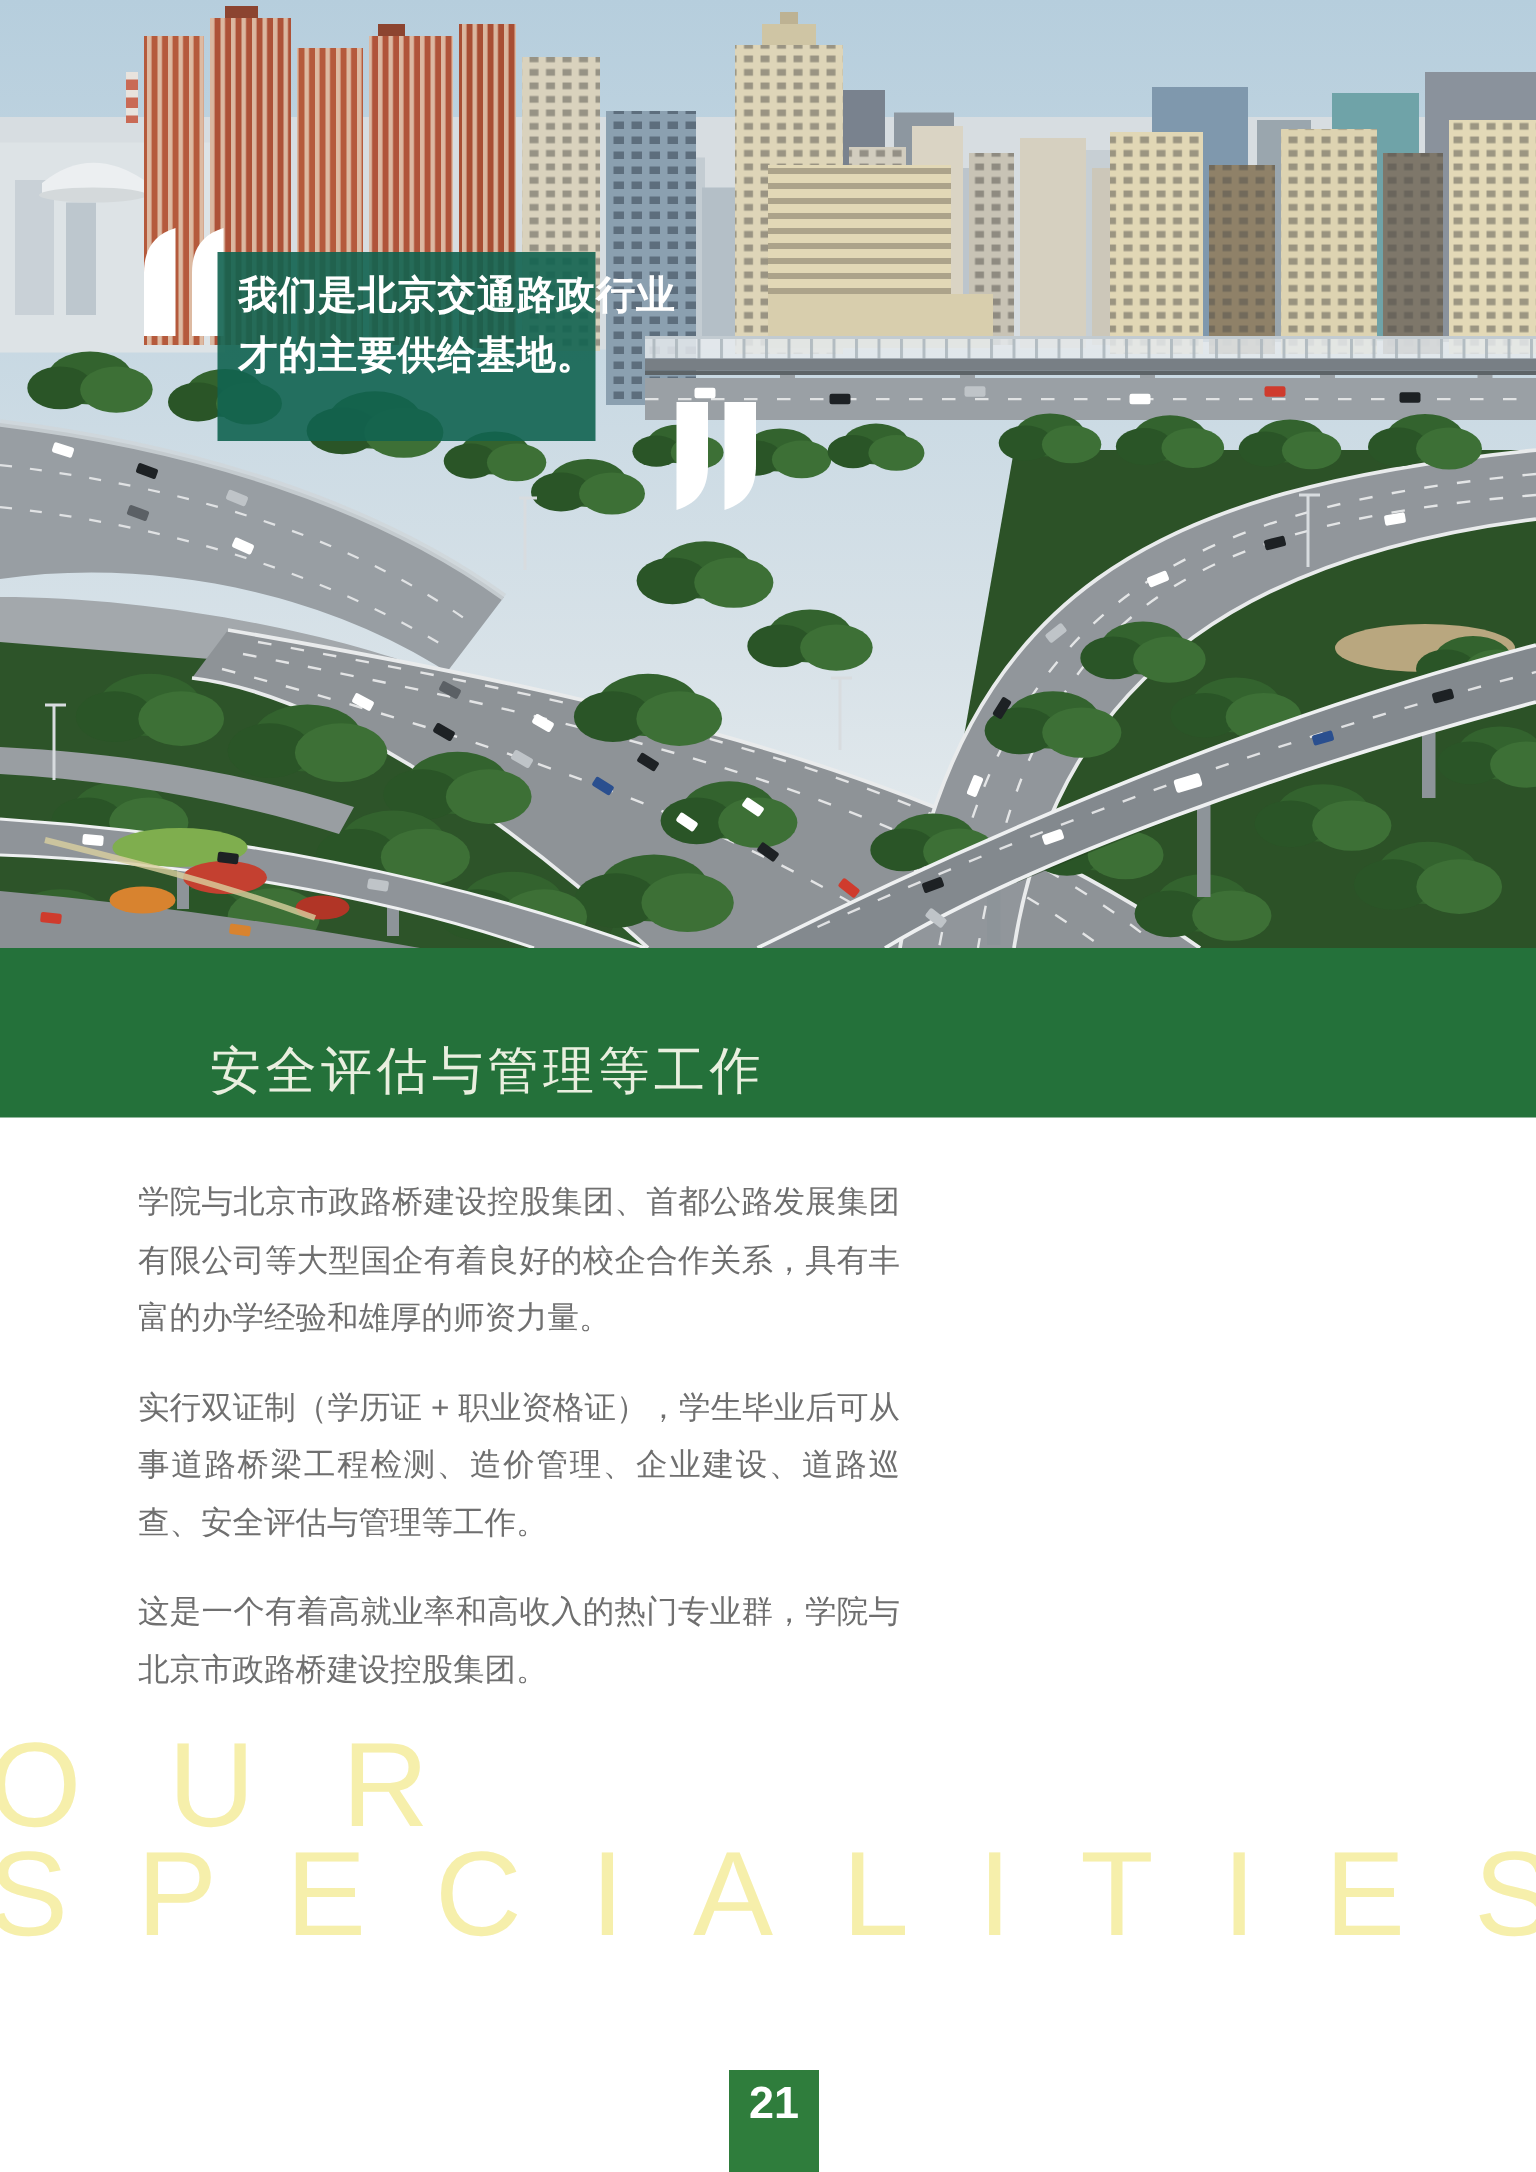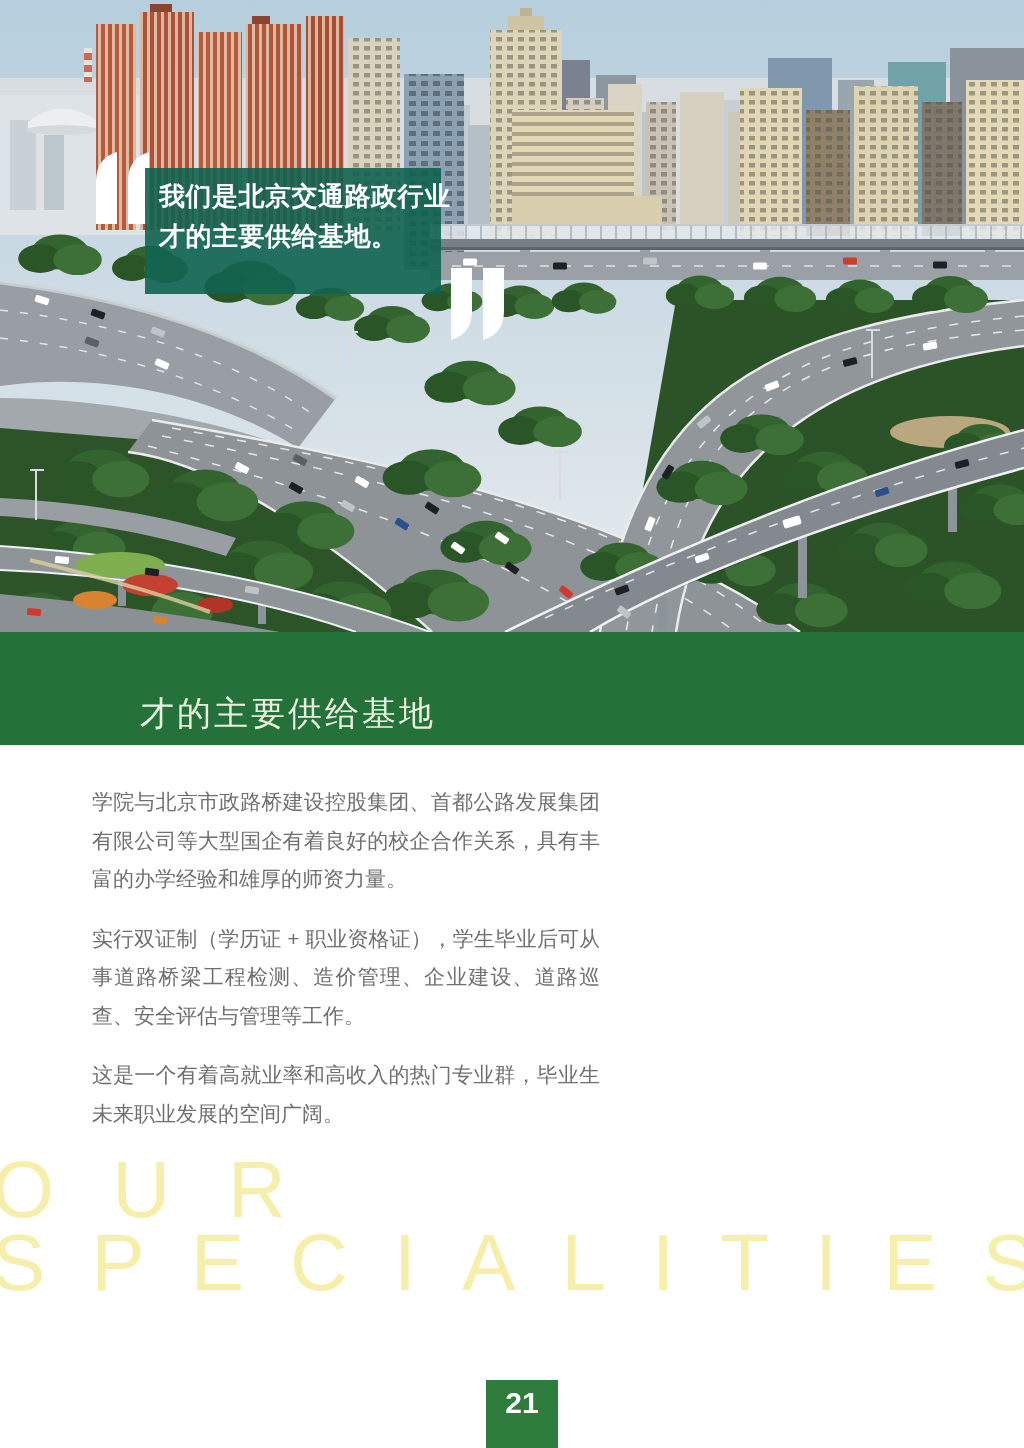--- a/index.html
+++ b/index.html
@@ -12,21 +12,21 @@
   }
   *{margin:0;padding:0;box-sizing:border-box;}
   html,body{width:1024px;height:1448px;overflow:hidden;background:#ffffff;
     font-family:"Liberation Sans",sans-serif;}
   .page{position:relative;width:1024px;height:1448px;background:#ffffff;overflow:hidden;}
 
   
   .hero{position:relative;width:1024px;height:632px;overflow:hidden;background:#cfdde6;}
   .hero svg{position:absolute;left:0;top:0;}
 
-  .quote-box{position:absolute;left:145px;top:168px;width:296px;height:126px;
+  .quote-box{position:absolute;left:145px;top:168px;width:252px;height:126px;
     background:rgba(17,99,80,0.90);padding:8px 0 0 14px;overflow:visible;}
   .quote-line{white-space:nowrap;color:#ffffff;font-weight:700;font-size:26px;
     line-height:40px;letter-spacing:.5px;}
   .qmark{position:absolute;}
   .qmark.open{left:93px;top:152px;}
   .qmark.close{left:448px;top:268px;}
 
   
   .band{width:1024px;height:113px;background:var(--band-green);
     display:flex;align-items:flex-end;padding:0 0 8px 140px;}
@@ -38,21 +38,21 @@
     text-align:justify;margin:0 0 21px 0;}
 
   
   .watermark{position:absolute;left:-8px;top:0;width:1100px;color:var(--watermark-yellow);
     font-family:"Liberation Sans",sans-serif;font-weight:400;pointer-events:none;}
   .wm-line{position:absolute;left:0;white-space:nowrap;font-size:80px;line-height:80px;}
   .wm-line.l1{top:1150px;letter-spacing:58px;}
   .wm-line.l2{top:1223px;letter-spacing:46px;}
 
   
-  .pagenum{position:absolute;left:486px;top:1380px;width:72px;height:68px;
+  .pagenum{position:absolute;left:486px;top:1380px;width:60px;height:68px;
     background:var(--page-badge-green);display:flex;justify-content:center;align-items:flex-start;
     padding-top:8px;}
   .pagenum span{color:#ffffff;font-size:30px;font-weight:700;line-height:1;}
 </style>
 </head>
 <body>
 
 <div class="page">
 
   <div class="hero">
@@ -322,27 +322,27 @@
 
     <svg class="qmark close" width="58" height="74" viewBox="0 0 58 74">
       <g transform="rotate(180,29.5,36)">
         <path d="M24,0 C8,5 3,16 3,30 L3,72 L24,72 Z" fill="#ffffff"></path>
         <path d="M56,0 C40,5 35,16 35,30 L35,72 L56,72 Z" fill="#ffffff"></path>
       </g>
     </svg>
   </div>
 
   <div class="band">
-    <h1>才的主要供给基地</h1>
+    <h1>安全评估与管理等工作</h1>
   </div>
 
   <div class="content">
     <p>学院与北京市政路桥建设控股集团、首都公路发展集团有限公司等大型国企有着良好的校企合作关系，具有丰富的办学经验和雄厚的师资力量。</p>
     <p>实行双证制（学历证 + 职业资格证），学生毕业后可从事道路桥梁工程检测、造价管理、企业建设、道路巡查、安全评估与管理等工作。</p>
-    <p>这是一个有着高就业率和高收入的热门专业群，毕业生未来职业发展的空间广阔。</p>
+    <p>这是一个有着高就业率和高收入的热门专业群，学院与北京市政路桥建设控股集团。</p>
   </div>
 
   <div class="watermark">
     <div class="wm-line l1">OUR</div>
     <div class="wm-line l2">SPECIALITIES</div>
   </div>
 
   <div class="pagenum">
     <span>21</span>
   </div>

